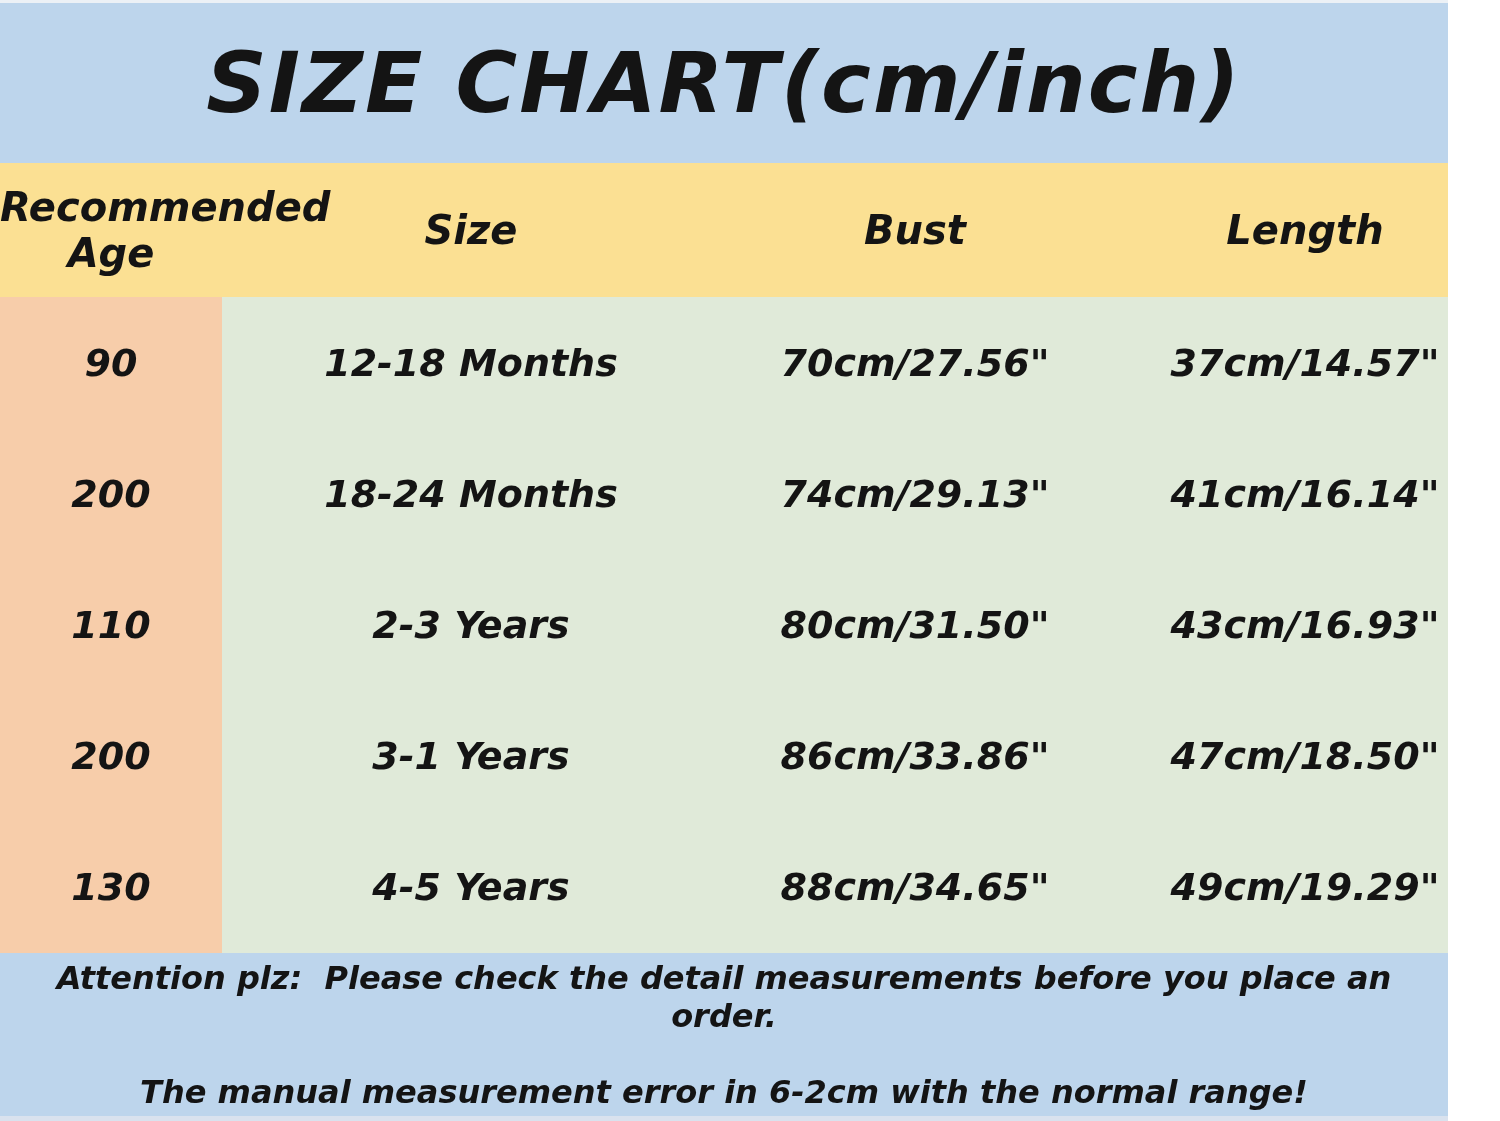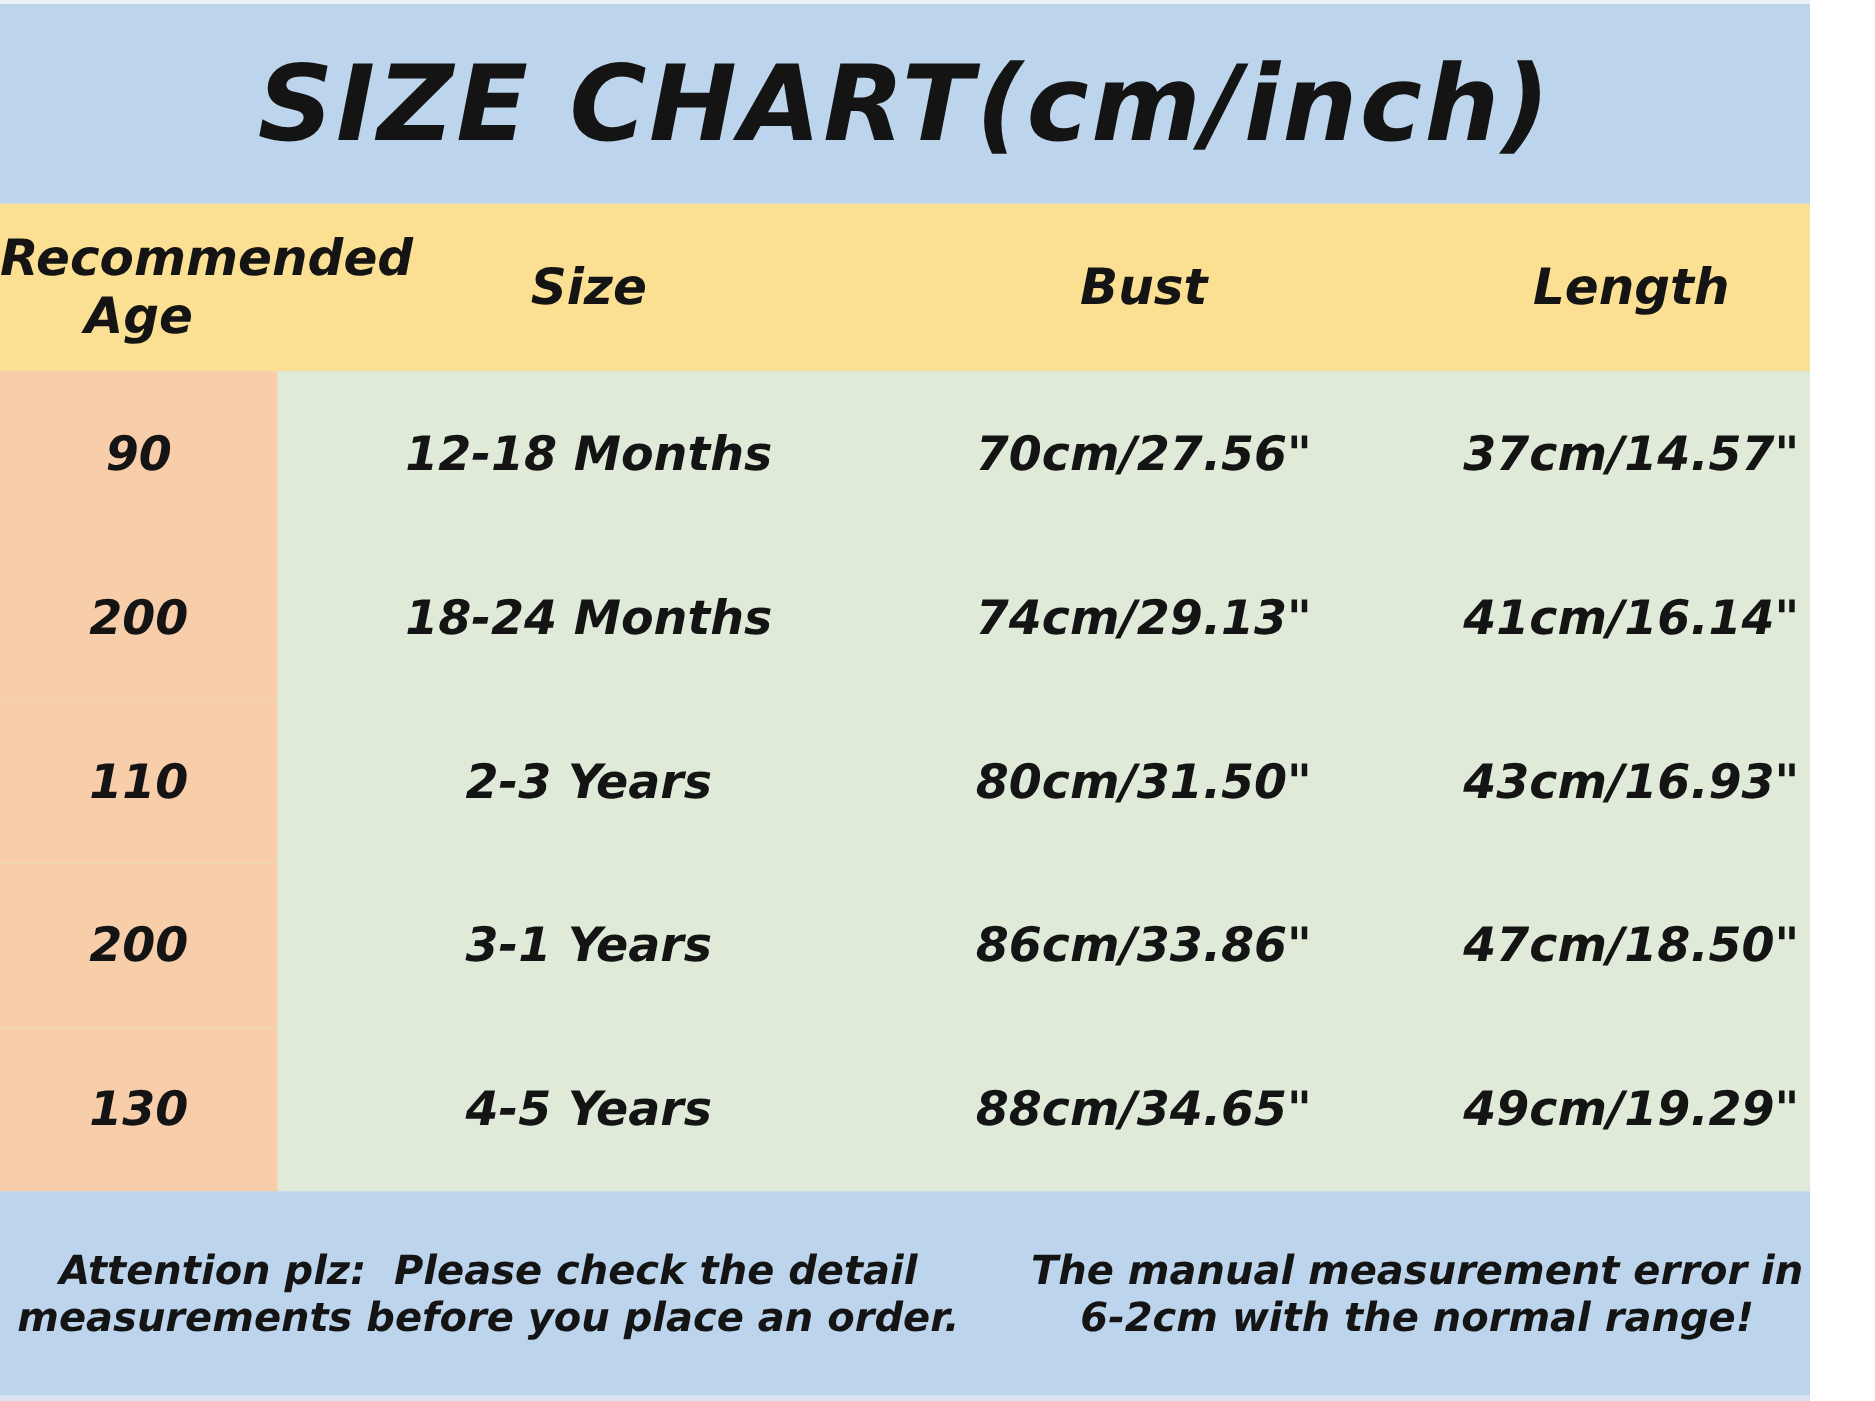--- a/index.html
+++ b/index.html
@@ -70,21 +70,21 @@
     white-space: nowrap;
   }
   .cell-size {
     background: var(--size-col-bg, #F7CDAA);
   }
   .footer-band {
     height: 163px;
     flex: 0 0 163px;
     background: var(--footer-bg, #BDD5EC);
     display: flex;
-    flex-direction: row;
+    flex-direction: column;
     align-items: center;
     justify-content: center;
     gap: 38px;
   }
   .footer-line {
     font-size: 32px;
     font-weight: 700;
     font-style: italic;
     white-space: pre-wrap;
     text-align: center;

